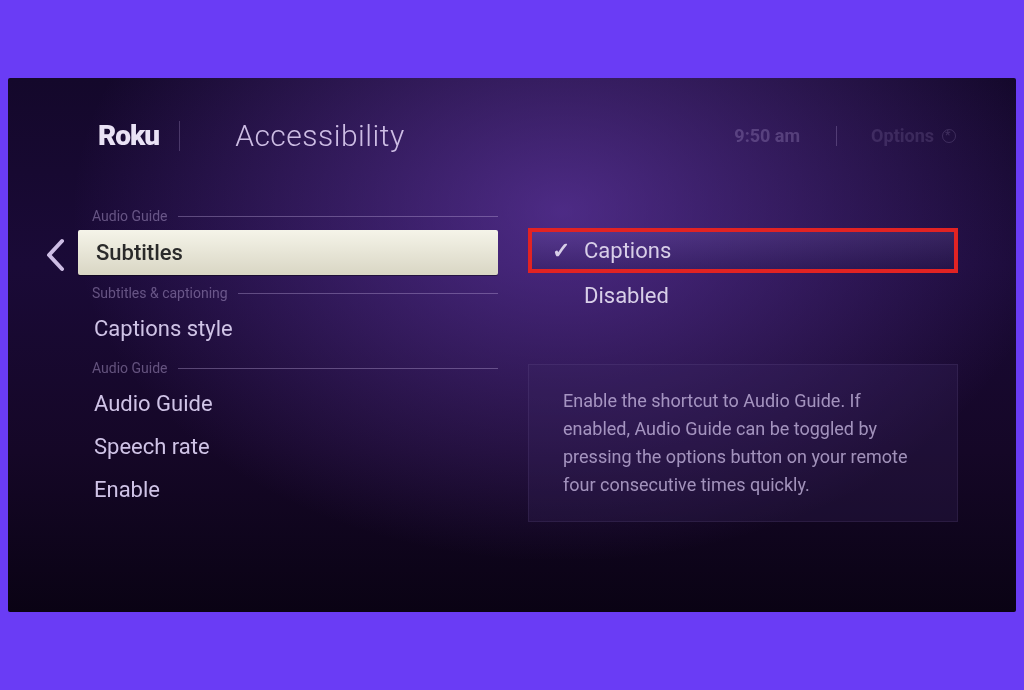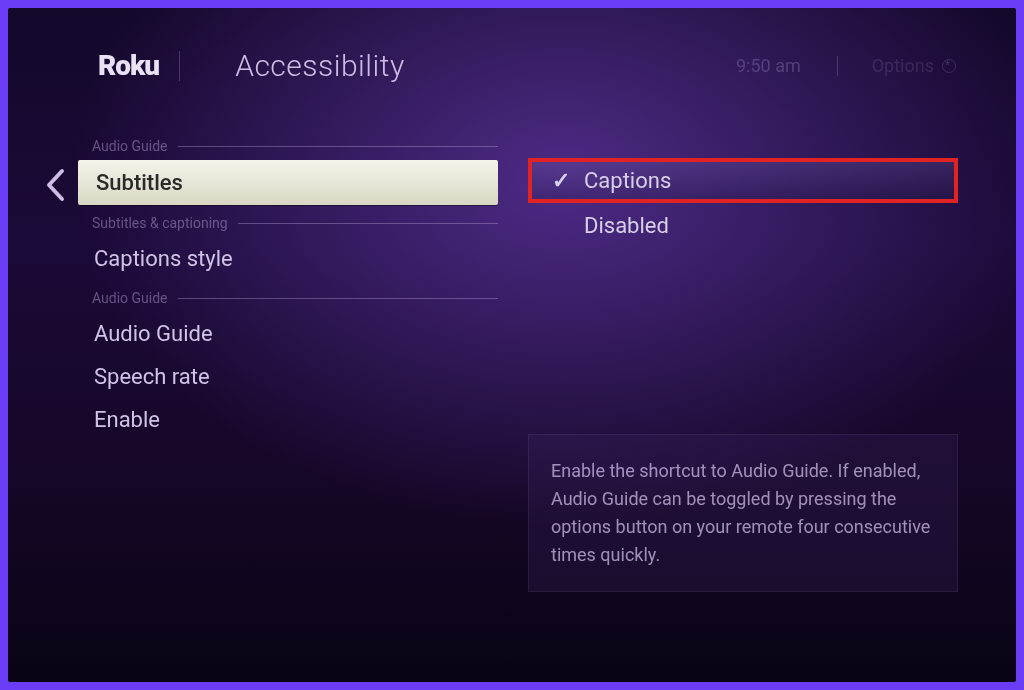--- a/index.html
+++ b/index.html
@@ -6,21 +6,21 @@
   html, body { width: 1024px; height: 690px; overflow: hidden; }
   body {
     font-family: -apple-system, "Segoe UI", Roboto, Helvetica, Arial, sans-serif;
     background: #6a3cf5;
     display: flex;
     align-items: center;
     justify-content: center;
   }
   .frame {
     width: 1008px;
-    height: 674px;
+    height: 534px;
     background:
       radial-gradient(ellipse 700px 500px at 55% 25%, rgba(120,70,200,0.55) 0%, rgba(30,10,60,0) 70%),
       linear-gradient(180deg, #14082b 0%, #1a0a37 35%, #150727 70%, #0a0314 100%);
     position: relative;
     color: #d8cfe8;
     border-radius: 2px;
     overflow: hidden;
   }
 
   
@@ -51,20 +51,21 @@
     letter-spacing: 0.5px;
     margin-left: 37px;
   }
   .header-right {
     margin-left: auto;
     display: flex;
     align-items: flex-end;
     color: rgba(200,180,230,0.25);
     font-size: 18px;
     gap: 16px;
+    font-weight: bold;
   }
   .hint {
     display: flex;
     align-items: center;
     gap: 8px;
     opacity: 0.6;
   }
   .hint-icon {
     width: 14px; height: 14px;
     border: 1px solid rgba(200,180,230,0.3);
@@ -155,21 +156,21 @@
     padding: 6px 18px 6px 20px;
   }
 
   .desc-box {
     position: absolute;
     left: 520px;
     bottom: 90px;
     width: 430px;
     background: rgba(60,40,100,0.25);
     border: 1px solid rgba(180,160,220,0.10);
-    padding: 22px 22px;
+    padding: 22px 34px;
     font-size: 18px;
     line-height: 1.55;
     color: rgba(210,195,235,0.72);
   }
 </style>
 </head>
 <body>
 
 <div class="frame">
 

